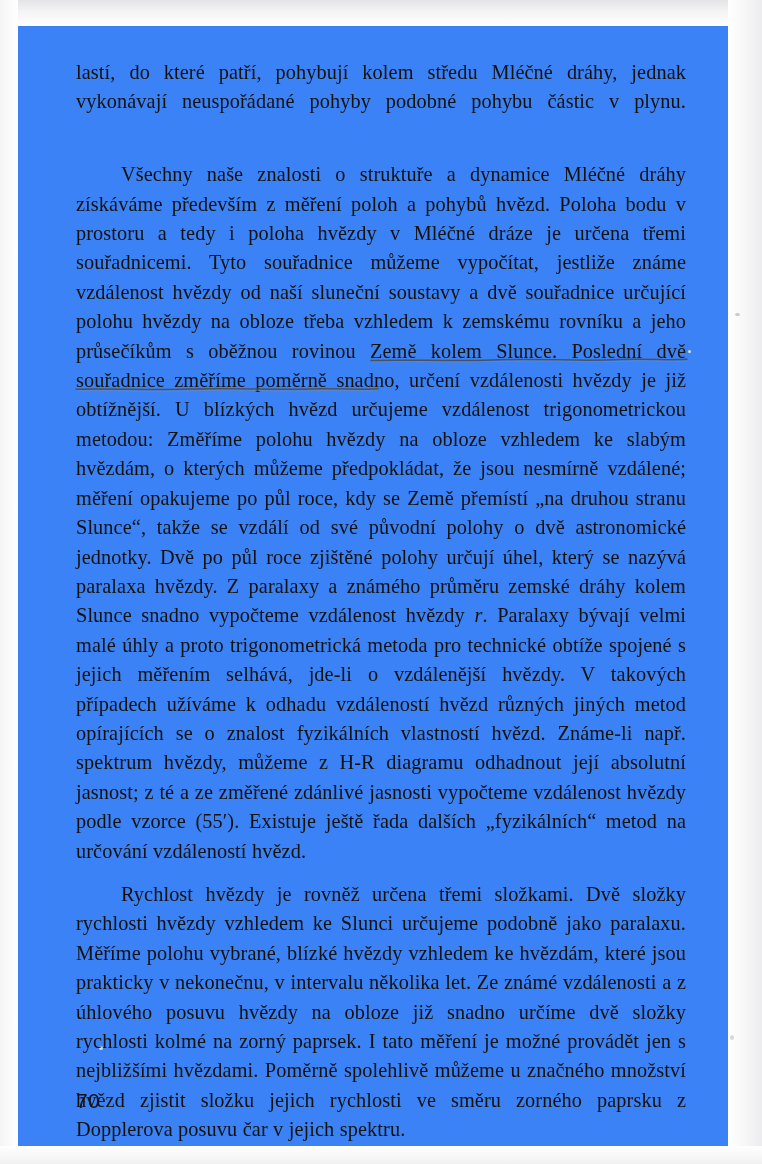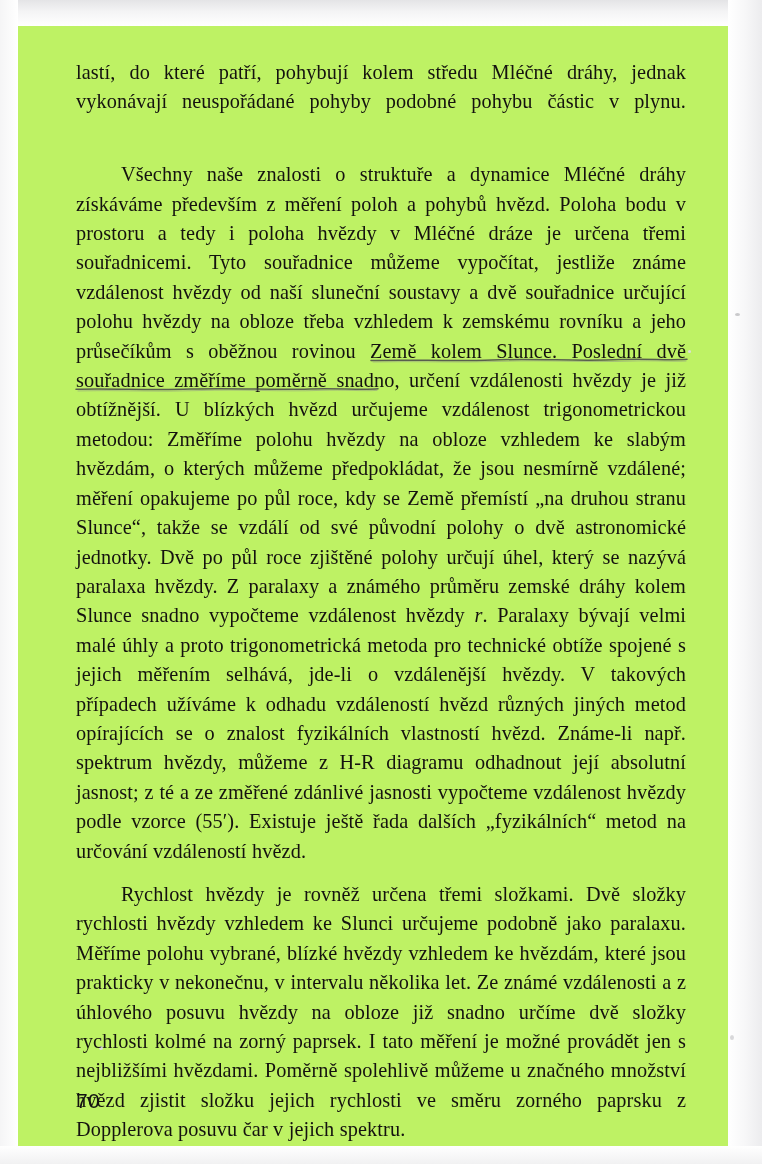--- a/index.html
+++ b/index.html
@@ -5,21 +5,21 @@
   html, body {
     margin: 0;
     padding: 0;
     background: #ffffff;
   }
 
   .page {
     position: relative;
     width: 762px;
     height: 1164px;
-    background: #bef264;
+    background: #3b82f6;
     overflow: hidden;
     font-family: "Liberation Serif", "DejaVu Serif", serif;
     color: #14120f;
   }
 
   
   .scan-shade-top {
     position: absolute;
     left: 0; top: 0;
     width: 762px; height: 26px;

